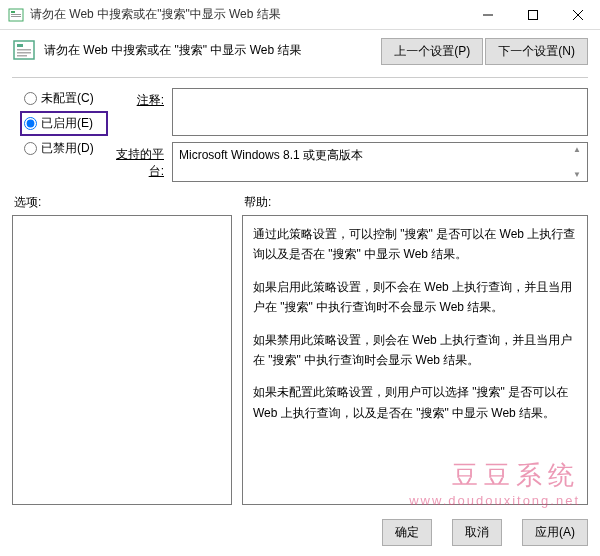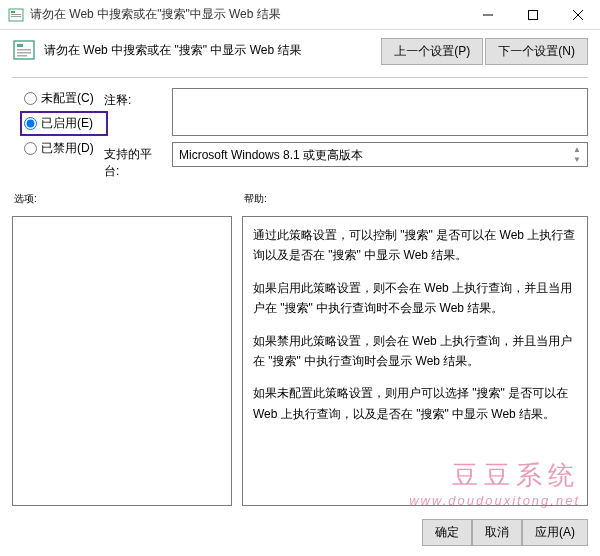--- a/index.html
+++ b/index.html
@@ -16,34 +16,34 @@
 .nav-buttons { display: flex; gap: 2px; }
 .btn { background: #e1e1e1; border: 1px solid #adadad; padding: 4px 12px; font-size: 12px; cursor: pointer; font-family: inherit; }
 .divider { border: none; border-top: 1px solid #ccc; margin: 4px 12px; }
 .config-section { padding: 6px 12px; display: flex; gap: 0; margin-left: 12px; }
 .radio-group { width: 80px; display: flex; flex-direction: column; gap: 8px; padding-top: 2px; }
 .radio-item { display: flex; align-items: center; gap: 4px; font-size: 12px; }
 .radio-item.highlighted { border: 2px solid #4c1d95; padding: 2px; margin: -4px; }
 .radio-item input { margin: 0; }
 .fields { flex: 1; display: flex; flex-direction: column; gap: 6px; }
 .field-row { display: flex; gap: 8px; }
-.field-label { width: 60px; text-align: left; padding-top: 4px; font-size: 12px; }
+.field-label { width: 60px; text-align: right; padding-top: 4px; font-size: 12px; text-decoration: underline; }
 .comment-box { flex: 1; height: 48px; border: 1px solid #7a7a7a; resize: none; font-family: inherit; font-size: 12px; padding: 2px 4px; }
-.platform-box { flex: 1; height: 25px; border: 1px solid #7a7a7a; padding: 4px 6px; font-size: 12px; overflow-y: auto; position: relative; }
+.platform-box { flex: 1; height: 40px; border: 1px solid #7a7a7a; padding: 4px 6px; font-size: 12px; overflow-y: auto; position: relative; }
 .scrollhint { position: absolute; right: 2px; top: 2px; bottom: 2px; width: 12px; display: flex; flex-direction: column; justify-content: space-between; color: #888; font-size: 8px; }
 .lower { display: flex; gap: 10px; padding: 6px 12px 0 12px; }
 .col { display: flex; flex-direction: column; }
-.col-label { font-size: 10px; margin-bottom: 10px; padding-left: 2px; }
+.col-label { font-size: 12px; margin-bottom: 4px; padding-left: 2px; }
 .options-box { width: 220px; height: 290px; border: 1px solid #7a7a7a; background: #fff; }
 .help-box { flex: 1; height: 290px; border: 1px solid #7a7a7a; background: #fff; padding: 8px 10px; font-size: 12px; line-height: 1.7; overflow: hidden; position: relative; }
 .help-box p { margin-bottom: 12px; }
-.footer { position: absolute; bottom: 10px; right: 12px; display: flex; gap: 0; }
+.footer { position: absolute; bottom: 10px; right: 12px; display: flex; gap: 20px; }
 .watermark { position: absolute; bottom: 48px; right: 20px; text-align: right; pointer-events: none; }
 .watermark .wm1 { font-family: Liberation Mono, monospace; font-size: 26px; color: rgba(220,70,120,0.55); letter-spacing: 6px; }
-.watermark .wm2 { font-size: 13px; color: rgba(220,70,120,0.55); letter-spacing: 2px; font-style: italic; }
+.watermark .wm2 { font-size: 13px; color: rgba(220,70,120,0.55); letter-spacing: 2px; }
 </style>
 </head>
 <body>
 
 <div class="titlebar">
   <span class="titlebar-icon">
     <svg viewBox="0 0 16 16">
         <rect x="1" y="2" width="14" height="12" fill="#fff" stroke="#4a6" stroke-width="1"></rect>
         <rect x="3" y="4" width="4" height="2" fill="#4a6"></rect>
         <rect x="3" y="7" width="10" height="1" fill="#999"></rect>

